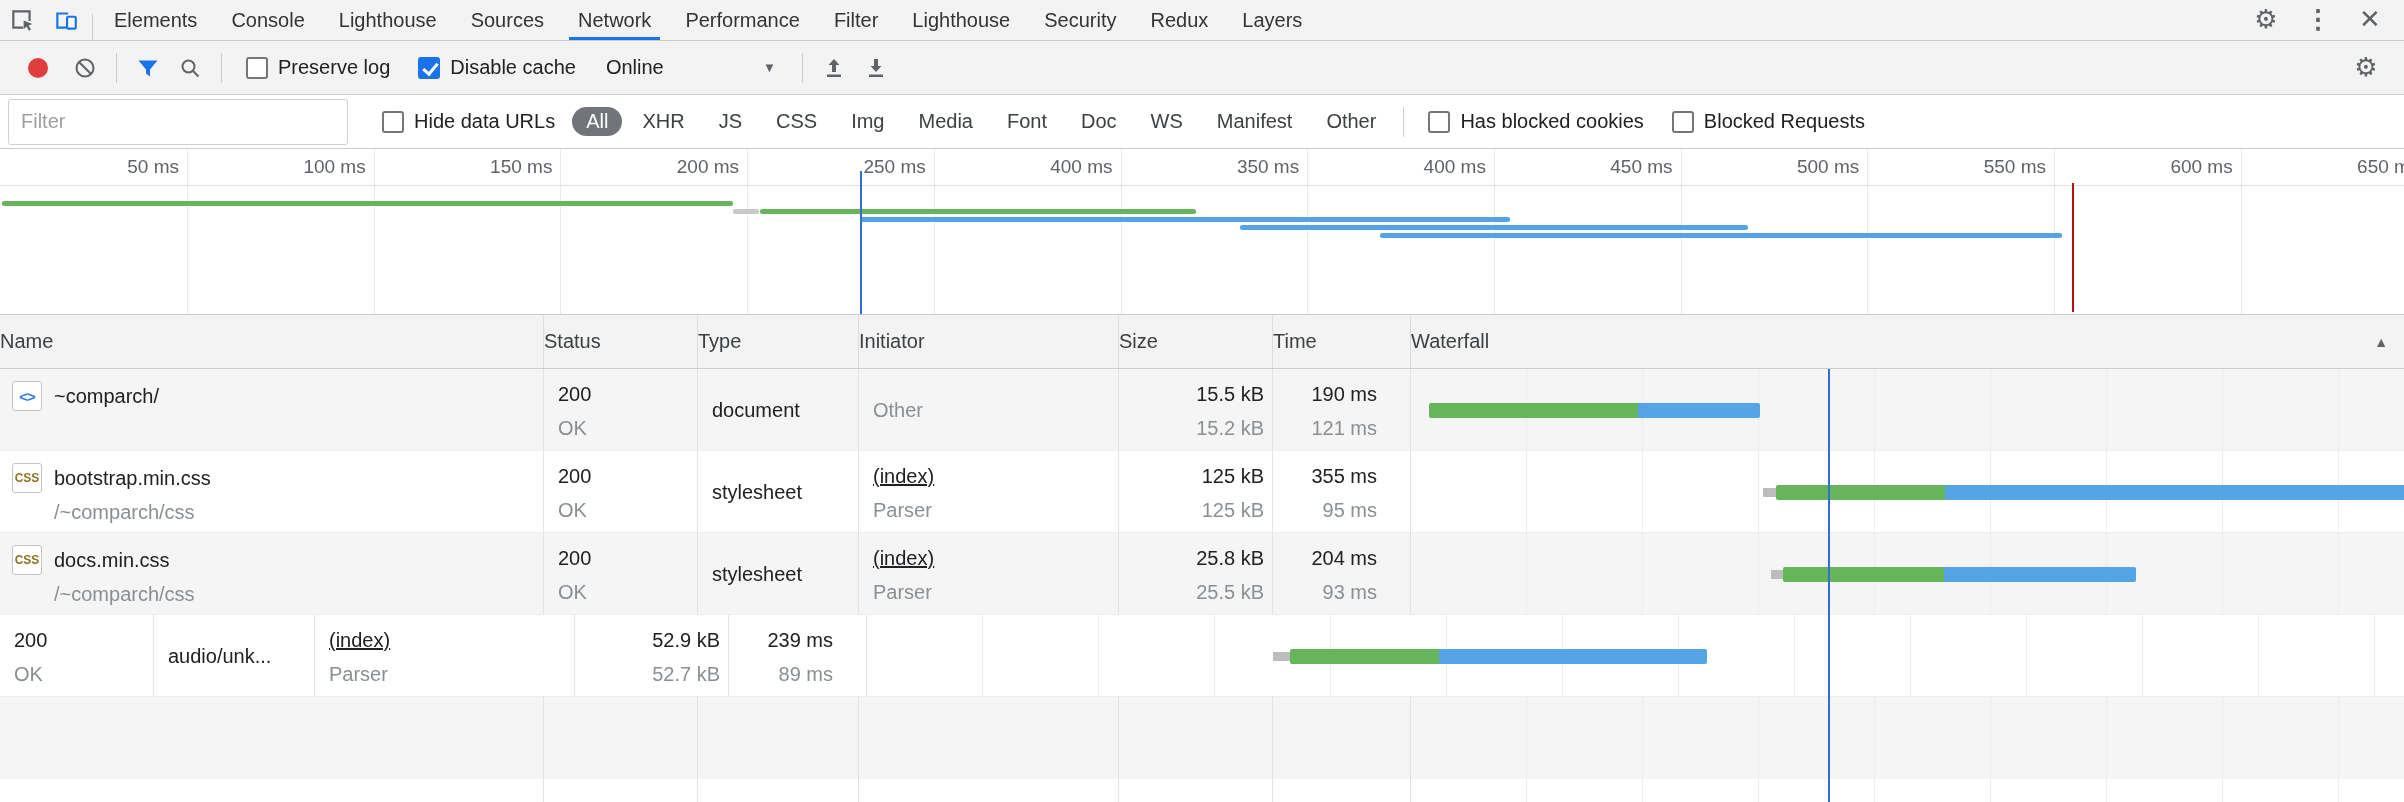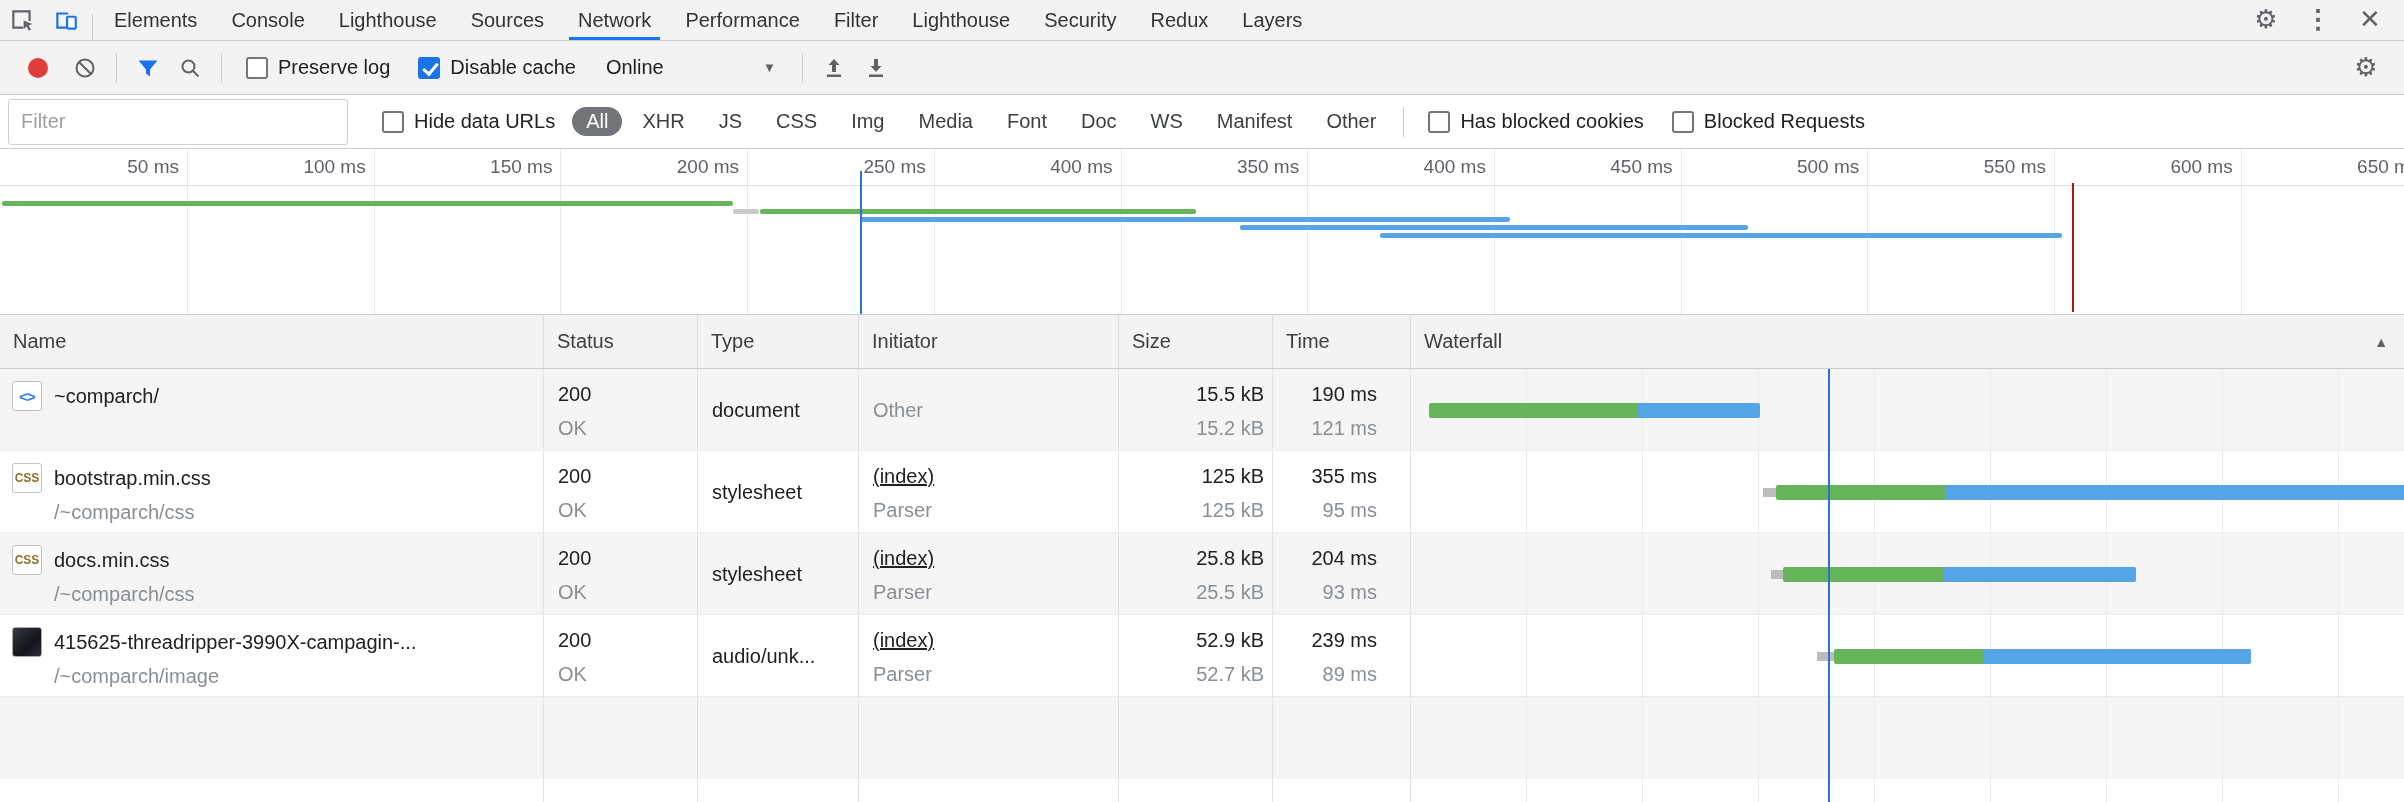--- a/index.html
+++ b/index.html
@@ -59,21 +59,21 @@
   .ov-bar { position: absolute; height: 5px; border-radius: 2px; z-index: 3; }
   .ov-bar.green { background: var(--wf-green); }
   .ov-bar.blue { background: var(--wf-blue); }
   .ov-bar.grey { background: #c9c9c9; }
   .ov-marker-blue { position: absolute; top: 22px; bottom: 0; width: 2px; background: var(--marker-blue); z-index: 4; }
   .ov-marker-red { position: absolute; top: 34px; bottom: 2px; width: 2px; background: var(--marker-red); z-index: 4; }
 
   
   .grid { position: relative; height: 487px; overflow: hidden; }
   .thead { display: flex; height: 54px; background: #f3f3f3; border-bottom: 1px solid #cdcdcd; align-items: center; }
-  .th { padding-left: 13px; color: #3c4043; height: 100%; display: flex; align-items: center; border-right: 1px solid #ddd; text-align: center; }
+  .th { color: #3c4043; height: 100%; display: flex; align-items: center; border-right: 1px solid #ddd; text-align: center; }
   .w-name { width: 544px; } .w-status { width: 154px; } .w-type { width: 161px; }
   .w-init { width: 260px; } .w-size { width: 154px; } .w-time { width: 138px; }
   .w-wf { flex: 1; border-right: none; }
   .th.w-wf { justify-content: space-between; padding-right: 16px; }
   .sort-arrow { font-size: 14px; color: #5f6368; }
 
   .row { display: flex; height: 82px; border-bottom: 1px solid #ededed; cursor: pointer; }
   .row:nth-child(odd) { background: #f5f5f5; }
   .cell { border-right: 1px solid #e3e3e3; height: 100%; position: relative; }
   .c-name { width: 544px; display: flex; padding: 10px 12px 0 12px; }
@@ -368,27 +368,20 @@
           <div class="primary">204 ms</div>
           <div class="secondary">93 ms</div>
         </div>
         <div class="cell c-waterfall">
           <div class="wf-lead" style="left: 360px; width: 12px;"></div>
           <div class="wf-bar wf-green" style="left: 372px; width: 161px;"></div>
           <div class="wf-bar wf-blue" style="left: 533px; width: 192px;"></div>
         </div>
       </div>
       <div class="row">
-        <div class="cell c-name">
-          <div class="file-icon image"></div>
-          <div class="lines">
-            <div class="primary">415625-threadripper-3990X-campagin-...</div>
-            <div class="secondary">/~comparch/image</div>
-          </div>
-        </div>
         <div class="cell c-status">
           <div class="primary">200</div>
           <div class="secondary">OK</div>
         </div>
         <div class="cell c-type">
           <div class="primary">audio/unk...</div>
         </div>
         <div class="cell c-initiator">
           <div class="primary link">(index)</div>
           <div class="secondary">Parser</div>

